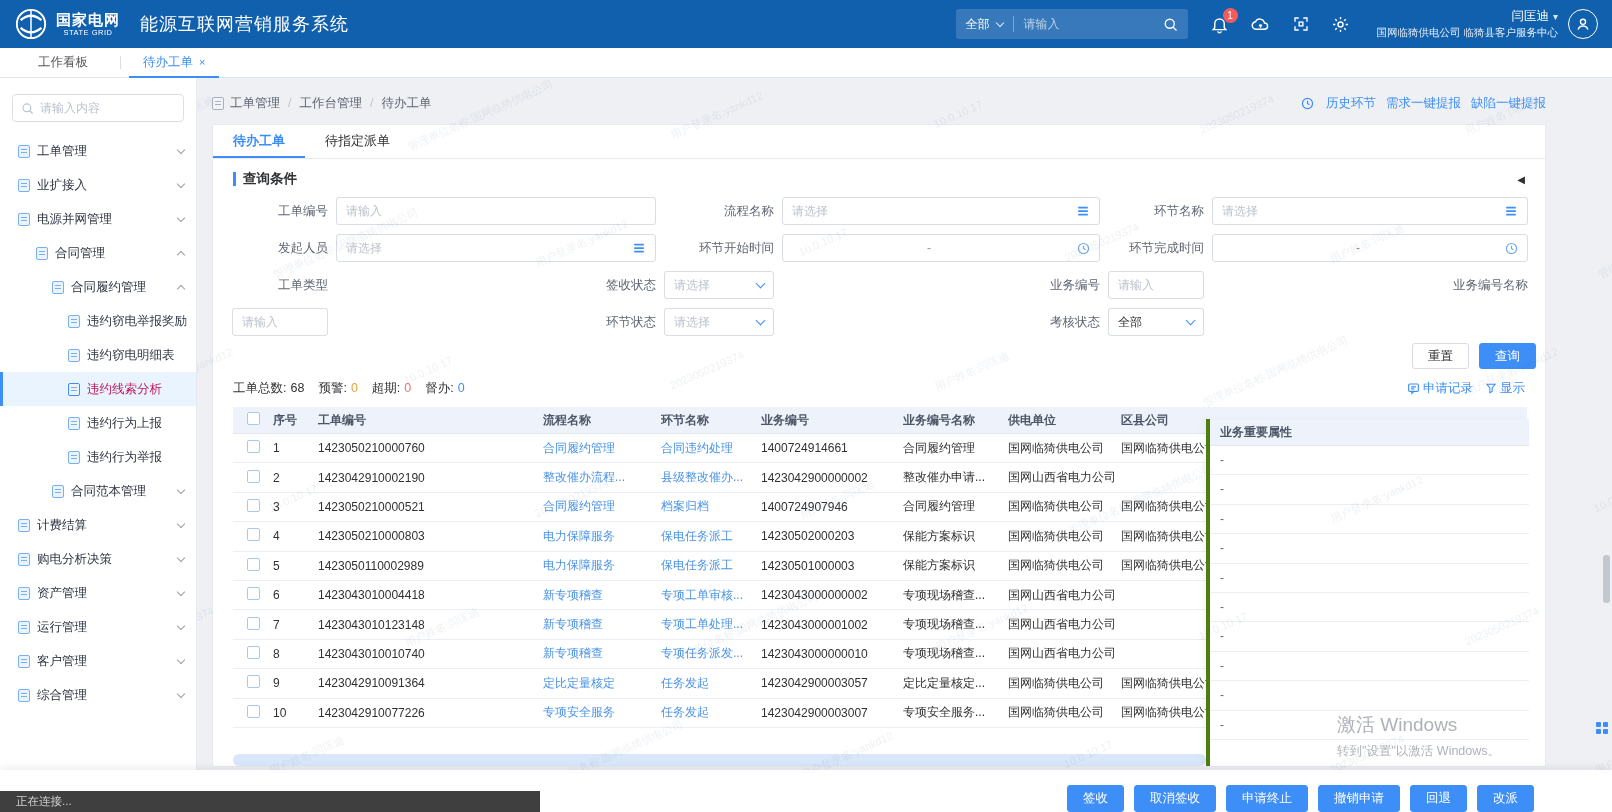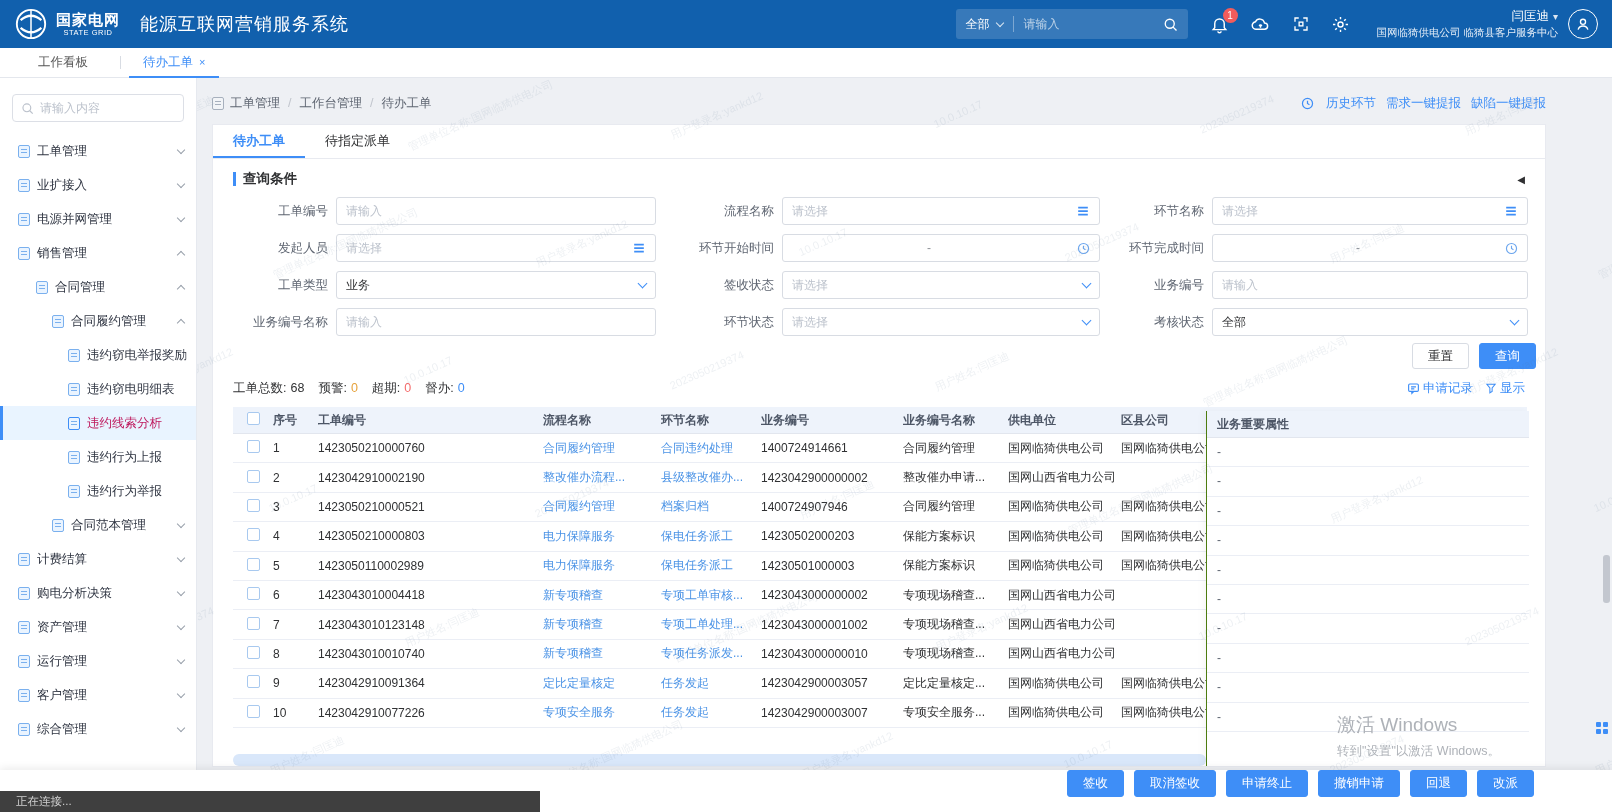--- a/index.html
+++ b/index.html
@@ -86,35 +86,35 @@
 
 .table-wrap{position:relative;margin:8px 20px 0 20px;width:1294px}
 .tr{display:flex;align-items:center}
 .tr.head{height:27px;background:#eef3fb;border-bottom:1px solid #e2e6ee;color:#4d5666;font-weight:bold}
 .tr.body{height:29.4px;border-bottom:1px solid #ebeef5;background:#fff}
 .cell{white-space:nowrap;overflow:hidden;padding-right:6px;flex:none}
 .c-check{width:40px;padding-left:14px}
 .c-no{width:45px}.c-order{width:225px}.c-flow{width:118px}.c-step{width:100px}.c-bizno{width:142px}.c-bizname{width:105px}.c-supply{width:113px}.c-county{width:85px;padding-right:0}
 .link{color:#4b93e6;cursor:pointer}
 .checkbox{width:13px;height:13px;border:1px solid #a8c9ef;border-radius:2px;background:#fff;display:inline-block;cursor:pointer}
-.fixed-col{position:absolute;left:973px;top:4px;width:323px;height:356px;background:#fff;border-left:1px solid #4d7c0f;box-shadow:-4px 0 6px rgba(0,0,0,.03);z-index:5}
+.fixed-col{position:absolute;left:973px;top:12px;width:323px;height:356px;background:#fff;border-left:4px solid #4d7c0f;box-shadow:-4px 0 6px rgba(0,0,0,.03);z-index:5}
 .fc-head{height:27px;background:#eef3fb;border-bottom:1px solid #e2e6ee;line-height:27px;padding-left:10px;font-weight:bold;color:#4d5666}
 .fc-row{height:29.4px;border-bottom:1px solid #ebeef5;line-height:29.4px;padding-left:10px;color:#5f6672}
 .hscroll{margin:26px 0 0 20px;width:973px;height:12px;background:#d9e7fa;border-radius:6px}
 
 .watermark-layer{position:absolute;left:197px;top:78px;right:0;bottom:0;pointer-events:none;z-index:40;overflow:hidden}
 .wm{position:absolute;white-space:nowrap;transform:rotate(-24deg);color:rgba(90,115,150,.11);font-size:11px}
 .win-activate{position:absolute;left:1337px;top:712px;z-index:41;color:#aeb2b8;pointer-events:none}
 .win-activate .l1{font-size:19px}
 .win-activate .l2{font-size:12.5px;margin-top:5px}
 .grid-icon{position:absolute;left:1596px;top:722px;width:13px;height:13px;z-index:45;display:grid;grid-template-columns:5px 5px;grid-template-rows:5px 5px;gap:2px;cursor:pointer}
 .grid-icon i{background:#3e8ef7;border-radius:1px}
 .vscroll{position:absolute;right:2px;top:555px;width:7px;height:48px;background:#c3c7cf;border-radius:3px;z-index:45;cursor:pointer}
 
-.action-bar{position:absolute;left:0;top:770px;width:1612px;height:42px;background:#fff;box-shadow:0 -2px 8px rgba(0,0,0,.08);display:flex;align-items:flex-start;justify-content:flex-end;gap:10px;padding-right:78px;z-index:60}
+.action-bar{position:absolute;left:0;top:770px;width:1612px;height:42px;background:#fff;box-shadow:0 -2px 8px rgba(0,0,0,.08);display:flex;align-items:flex-end;justify-content:flex-end;gap:10px;padding-right:78px;z-index:60}
 .action-bar .btn{height:27px;line-height:25px}
 
 .status-strip{position:absolute;left:0;top:791px;width:540px;height:21px;background:#3f3f3f;color:#cfcfcf;font-size:11.5px;line-height:21px;padding-left:16px;z-index:100}
 </style>
 </head>
 <body>
 
 <div class="app-header">
   <div class="brand">
     <svg class="logo" viewBox="0 0 36 36" fill="none" stroke="#fff" stroke-width="2">
@@ -200,25 +200,20 @@
       </div>
       <div class="mi lvl1">
         <span class="mi-icon"></span>
         <span class="mi-label">业扩接入</span>
         <span class="chev"></span>
       </div>
       <div class="mi lvl1">
         <span class="mi-icon"></span>
         <span class="mi-label">电源并网管理</span>
         <span class="chev"></span>
-      </div>
-      <div class="mi lvl1">
-        <span class="mi-icon"></span>
-        <span class="mi-label">销售管理</span>
-        <span class="chev up"></span>
       </div>
       <div class="mi lvl2">
         <span class="mi-icon"></span>
         <span class="mi-label">合同管理</span>
         <span class="chev up"></span>
       </div>
       <div class="mi lvl3">
         <span class="mi-icon"></span>
         <span class="mi-label">合同履约管理</span>
         <span class="chev up"></span>
@@ -366,24 +361,20 @@
         <div class="ctrl">
           <span class="dash">-</span>
           <span class="rico">
             <svg width="13" height="13" viewBox="0 0 16 16" fill="none" stroke="#6ca6ee" stroke-width="1.4">
               <circle cx="8" cy="8" r="6.2"></circle>
               <path d="M8 4.5V8l2.4 1.5"></path>
             </svg>
           </span>
         </div>
         <div class="flabel">工单类型</div>
-        <div class="ctrl">
-          <span class="val">业务</span>
-          <span class="rico sel-chev"></span>
-        </div>
         <div class="flabel">签收状态</div>
         <div class="ctrl">
           <span class="ph">请选择</span>
           <span class="rico sel-chev"></span>
         </div>
         <div class="flabel">业务编号</div>
         <div class="ctrl">
           <span class="ph">请输入</span>
         </div>
         <div class="flabel">业务编号名称</div>

